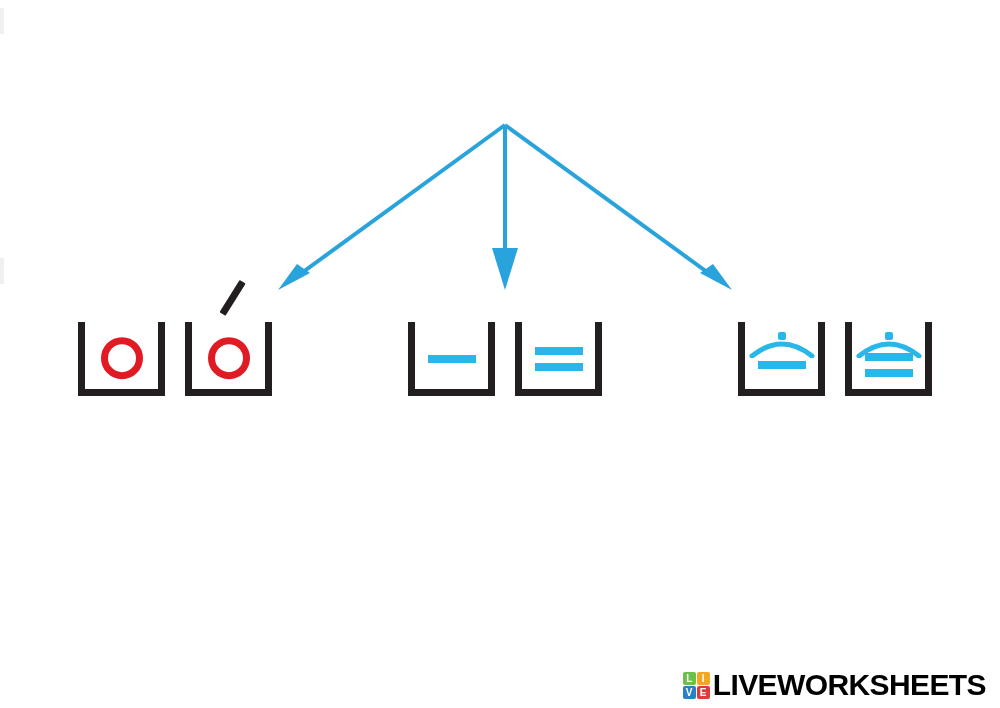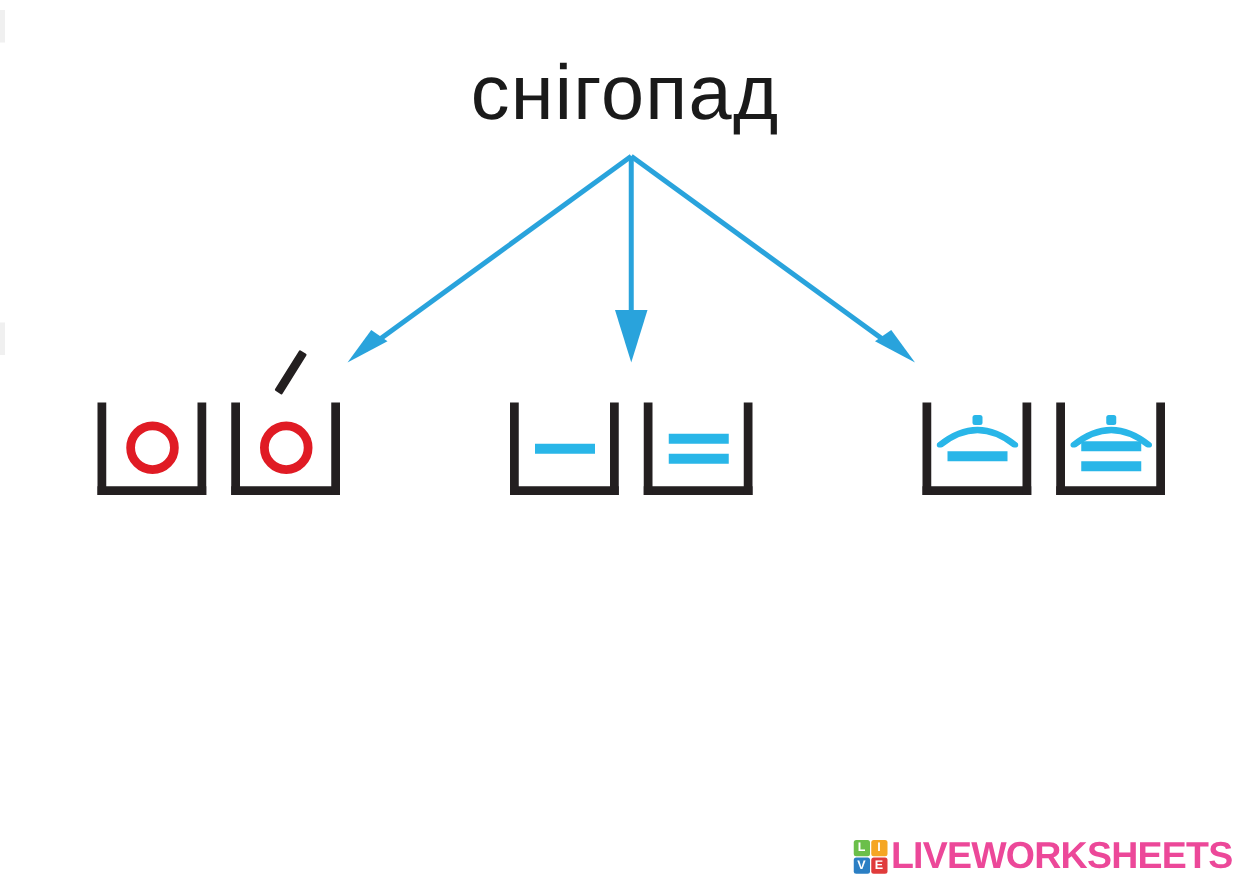--- a/index.html
+++ b/index.html
@@ -163,21 +163,21 @@
     text-align: center;
   }
   .lw-tile.t-l { background: #6bbf4a; }
   .lw-tile.t-i { background: #f5a623; }
   .lw-tile.t-v { background: #2b7fc4; }
   .lw-tile.t-e { background: #e03b3b; }
   .lw-word {
     font-family: "Liberation Sans", sans-serif;
     font-size: 30px;
     font-weight: bold;
-    color: #ec4899;
+    color: #000000;
     letter-spacing: -0.6px;
     line-height: 1;
   }
 
   
   .edge-artifact {
     position: absolute;
     left: 0;
     width: 4px;
     background: #f0f0f0;
@@ -186,21 +186,20 @@
   .edge-a2 { top: 258px; height: 26px; }
 </style>
 </head>
 <body>
 
 <div class="page">
 
   <div class="edge-artifact edge-a1"></div>
   <div class="edge-artifact edge-a2"></div>
 
-  <div class="word-title">снігопад</div>
 
   <svg class="arrows-layer" viewBox="0 0 1000 708">
     <g>
       <line x1="505" y1="125" x2="292" y2="280" stroke="#29a3dc" stroke-width="4"></line>
       <polygon points="278,290 310,273 297,264" fill="#29a3dc"></polygon>
     </g>
     <g>
       <line x1="505" y1="125" x2="505" y2="250" stroke="#29a3dc" stroke-width="4"></line>
       <polygon points="505,290 492,248 518,248" fill="#29a3dc"></polygon>
     </g>

